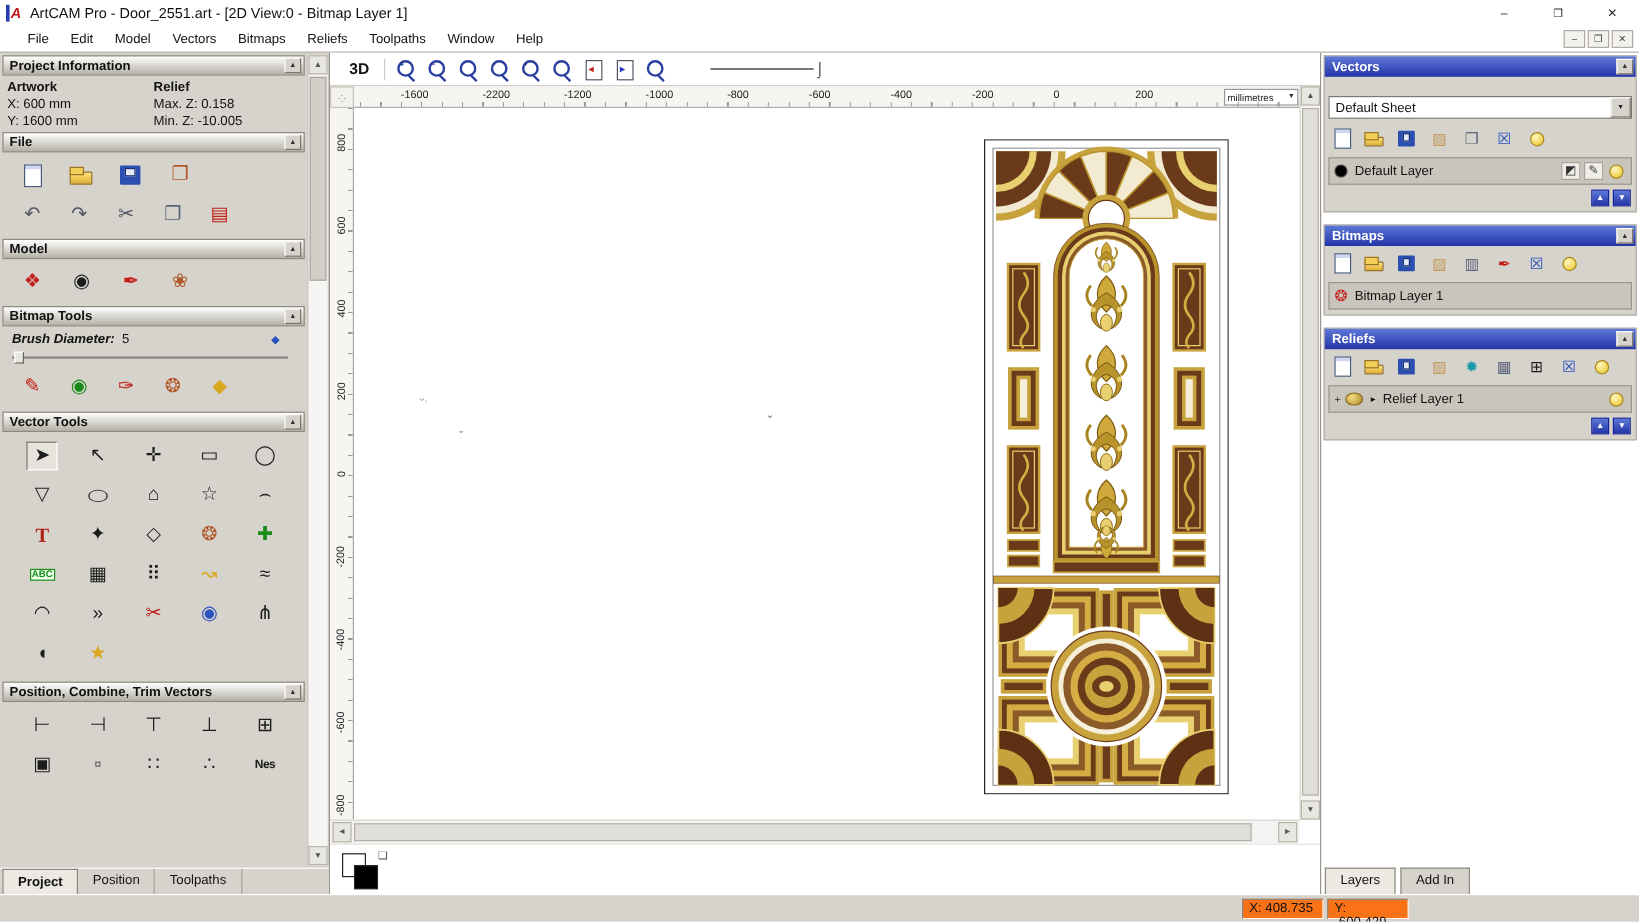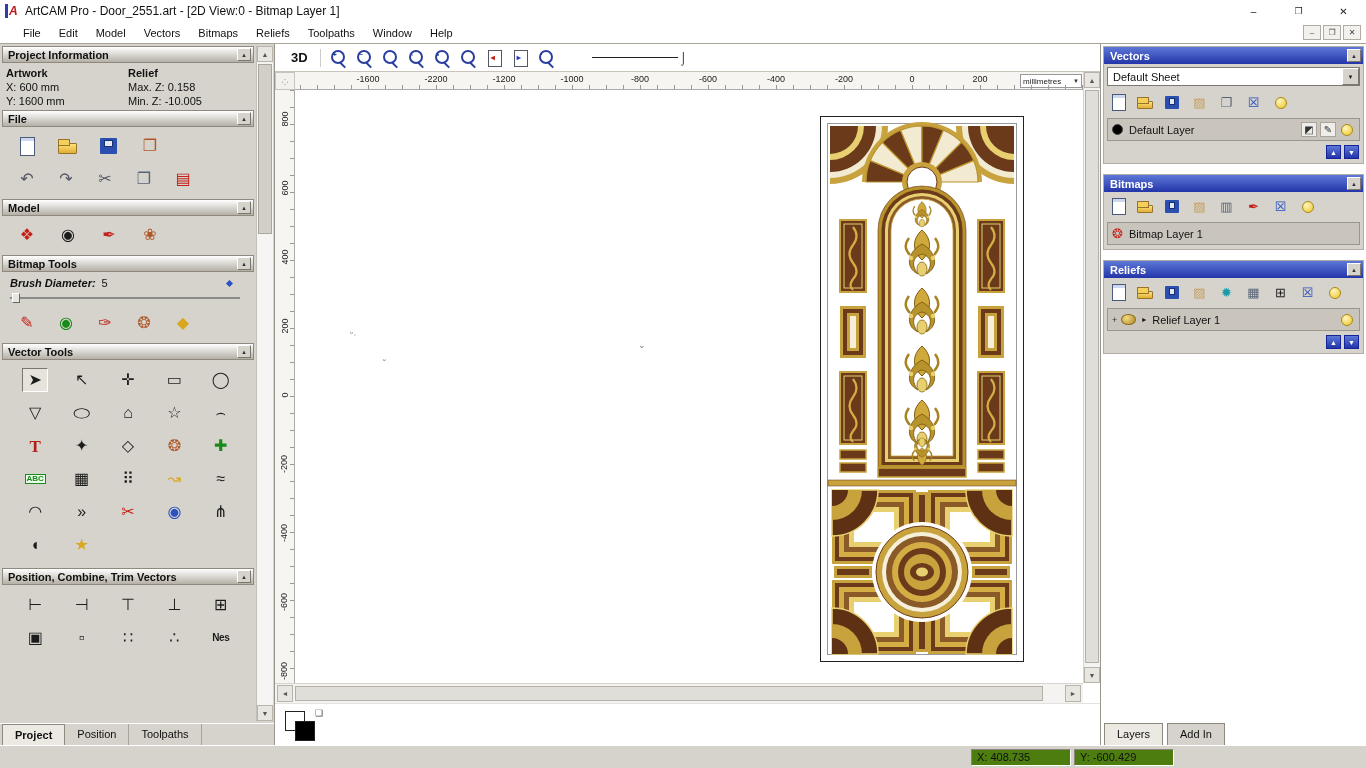--- a/index.html
+++ b/index.html
@@ -100,21 +100,21 @@
 [data-name="bitmap-contrast-icon"] .badge{color:#2239c2}
 .line-preview{margin-left:34px;display:flex;align-items:center}
 .lw-line{width:86px;height:1px;background:#222}
 .lw-mark{font-size:12px;color:#222;margin-left:2px}
 .lw-mark::before{content:"⌡"}
 
 .ruler-corner{position:absolute;top:28px;left:0;width:20px;height:18px;background:#f2f1ee;border:1px solid #c8c4bc;font-size:8px;color:#777;display:flex;align-items:center;justify-content:center}
 .ruler-corner::before{content:"⁘"}
 .h-ruler{position:absolute;top:28px;left:20px;right:17px;height:18px;background:#f6f5f2;border-bottom:1px solid #aaa;display:flex;align-items:flex-start;font-size:9px;color:#222;overflow:hidden}
 .h-ruler::after{content:"";position:absolute;left:0;right:0;bottom:0;height:4px;background:repeating-linear-gradient(90deg,#999 0 1px,transparent 1px 17px);background-position-x:5px}
-.h-label{flex:0 0 68px;text-align:center;padding-top:2px}
+.h-label{flex:0 0 68px;text-align:left;padding-top:2px}
 .h-label:first-child{margin-left:39px}
 .unit{position:absolute;right:1px;top:2px;width:62px;height:14px;background:#fff;border:1px solid #999;font-size:8px;display:flex;align-items:center;justify-content:space-between;padding:0 2px;cursor:pointer}
 .unit-arrow{font-size:6px;color:#333}
 .unit-arrow::before{content:"▼"}
 .v-ruler{position:absolute;top:46px;left:0;width:20px;bottom:62px;background:#f6f5f2;border-right:1px solid #aaa;display:flex;flex-direction:column;font-size:9px;color:#222;overflow:hidden}
 .v-ruler::after{content:"";position:absolute;right:0;top:0;bottom:0;width:4px;background:repeating-linear-gradient(180deg,#999 0 1px,transparent 1px 17px)}
 .v-label{flex:0 0 69px;display:flex;align-items:center;justify-content:center}
 .v-label:first-child{margin-top:-6px}
 .v-label span{transform:rotate(-90deg);display:inline-block}
 
@@ -132,21 +132,21 @@
 .canvas-footer{position:absolute;left:0;right:0;bottom:0;height:42px;background:#fff;border-top:1px solid #e4e2de}
 .swatch-white{position:absolute;left:10px;top:7px;width:20px;height:20px;background:#fff;border:1px solid #222}
 .swatch-black{position:absolute;left:20px;top:17px;width:20px;height:20px;background:#000;border:1px solid #222}
 .swap-ico{position:absolute;left:40px;top:4px;font-size:9px;color:#444;cursor:pointer}
 .swap-ico::before{content:"❏"}
 
 
 .right-panel{width:266px;background:#fff;position:relative;border-left:1px solid #9a968c;flex:none;padding:2px 2px 0}
 .rp-sec{background:#d6d3cc;border:1px solid #b0aca4;margin-bottom:10px}
 .rp-h{height:17px;background:linear-gradient(180deg,#5d78d8,#2335a8);color:#fff;font-weight:bold;display:flex;align-items:center;justify-content:space-between;padding:0 2px 0 6px}
-.combo{margin:3px 3px 2px;height:19px;background:#fff;border:1px solid #7a7a72;display:flex;align-items:center;justify-content:space-between;padding-left:5px;cursor:pointer}
+.combo{margin:16px 3px 2px;height:19px;background:#fff;border:1px solid #7a7a72;display:flex;align-items:center;justify-content:space-between;padding-left:5px;cursor:pointer}
 .combo-btn{width:17px;height:17px;background:#d6d3cc;border:1px solid;border-color:#fff #7a766c #7a766c #fff;display:flex;align-items:center;justify-content:center}
 .combo-btn::before{content:"▼";font-size:6px;color:#222}
 .rp-tools{display:flex;gap:4px;padding:4px 3px 3px}
 .rp-tools .ticon{width:23px;height:21px;font-size:13px}
 .rp-tools .ticon[data-tone="page"]::before{left:5px;top:2px;width:12px;height:15px}
 .layer-row{height:23px;margin:2px 3px 4px;background:#c9c5bd;border:1px solid #9a968c;display:flex;align-items:center;padding:0 4px;gap:6px;cursor:pointer}
 .layer-label{flex:1}
 .swatch-dot{width:11px;height:11px;border-radius:50%;background:#000;border:1px solid #444}
 .layer-btns{display:flex;gap:3px;align-items:center}
 .layer-btns .ticon{width:16px;height:15px;font-size:10px;background:#efede9;border:1px solid #a8a49c}
@@ -157,21 +157,21 @@
 .relief-plus{font-size:9px;color:#333;margin-right:-2px}
 .expander{font-size:8px;color:#111}
 .bmp-ico{font-size:13px;color:#c22018}
 .rp-tabs{position:absolute;bottom:0;left:3px;display:flex}
 .rtab{height:22px;padding:4px 12px 0;border:1px solid #8e8a80;border-bottom:none;background:#d6d3cc;margin-right:4px;cursor:pointer}
 .rtab[data-active="true"]{background:#ece9e2}
 
 
 .statusbar{position:absolute;left:0;right:0;bottom:0;height:23px;background:#d6d3cc;border-top:1px solid #fff;display:flex;align-items:center;gap:3px;padding:2px 3px}
 .s-spacer{flex:1}
-.s-cell{width:100px;height:17px;border:1px solid;border-color:#8a867e #fff #fff #8a867e;padding:1px 5px;background:#4d7c0f}
+.s-cell{width:68px;height:17px;border:1px solid;border-color:#8a867e #fff #fff #8a867e;padding:1px 5px;background:#f97316}
 .s-end{width:186px;height:17px}
 </style>
 </head>
 <body>
 
 <div class="app" data-name="app-window">
 
   <div class="titlebar" data-name="title-bar">
     <span class="app-icon" data-name="app-icon">A</span>
     <span class="tb-title" data-name="window-title">ArtCAM Pro - Door_2551.art - [2D View:0 - Bitmap Layer 1]</span>

